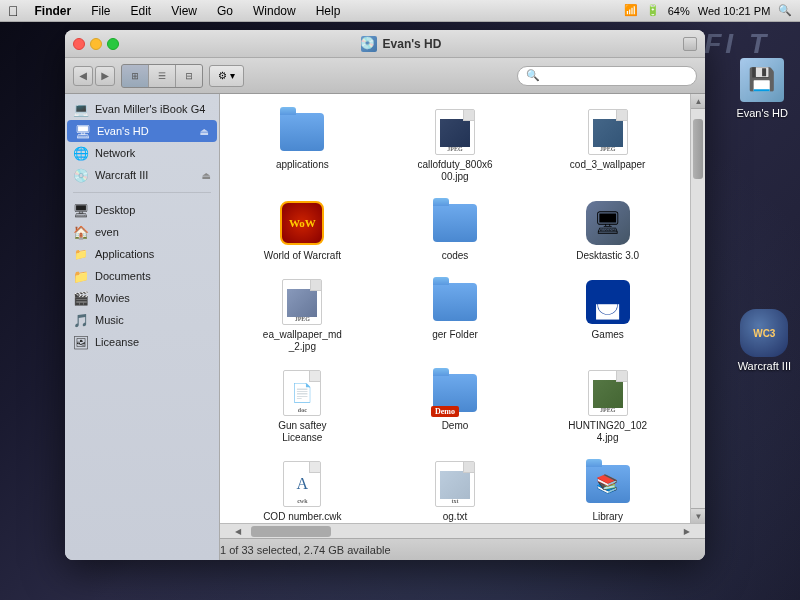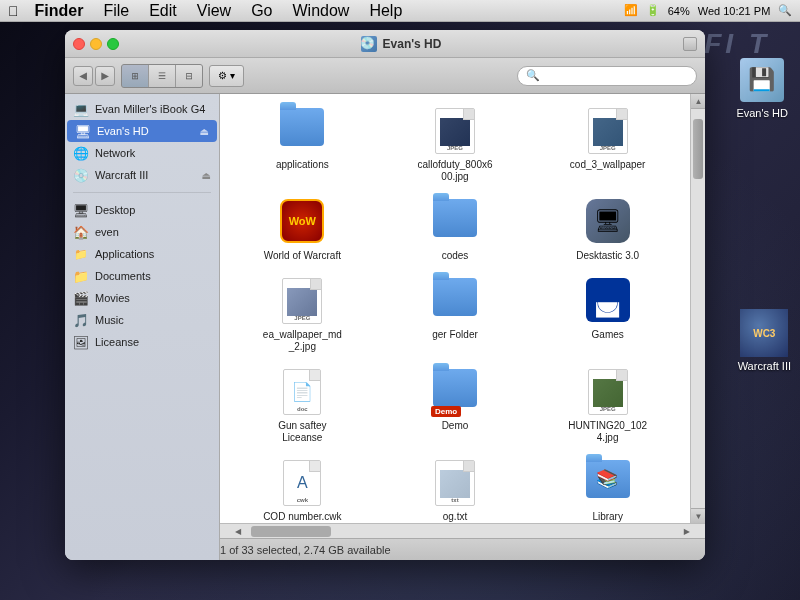--- a/index.html
+++ b/index.html
@@ -44,21 +44,21 @@
       display: flex;
       align-items: center;
       gap: 12px;
     }
     .apple-menu {
       font-size: 14px;
       font-weight: bold;
       cursor: pointer;
     }
     .menu-item {
-      font-size: 16px;
+      font-size: 12px;
       font-weight: 500;
       cursor: pointer;
       padding: 0 4px;
     }
     .menu-item.active { font-weight: bold; }
     .menubar-right {
       margin-left: auto;
       display: flex;
       align-items: center;
       gap: 8px;
@@ -268,22 +268,23 @@
       display: flex;
       flex-direction: column;
       align-items: center;
       padding: 6px 4px;
       cursor: pointer;
       border-radius: 4px;
       gap: 3px;
     }
     .file-icon {
       width: 48px; height: 48px;
-      display: flex; align-items: flex-start; justify-content: center;
-      position: relative;
+      display: flex; align-items: center; justify-content: center;
+      position: relative;
+      font-family: Liberation Serif, serif;
     }
     .file-name {
       font-size: 10px;
       text-align: center;
       color: #222;
       max-width: 80px;
       word-break: break-word;
       line-height: 1.2;
     }
 
@@ -499,21 +500,21 @@
       color: white;
       text-shadow: 0 1px 2px rgba(0,0,0,0.8);
       text-align: center;
       max-width: 70px;
     }
 
     
     .wc3-icon {
       width: 48px; height: 48px;
       background: radial-gradient(circle at 40% 35%, #5577aa, #223366);
-      border-radius: 0;
+      border-radius: 16px;
       display: flex; align-items: center; justify-content: center;
       font-size: 10px; color: #ffcc66; font-weight: bold; text-align: center;
       line-height: 1.1;
     }
 
     .folder-desktop {
       width: 48px; height: 42px;
       background: linear-gradient(to bottom, #aaccee, #8899bb);
       border-radius: 0 4px 4px 4px;
       position: relative;

